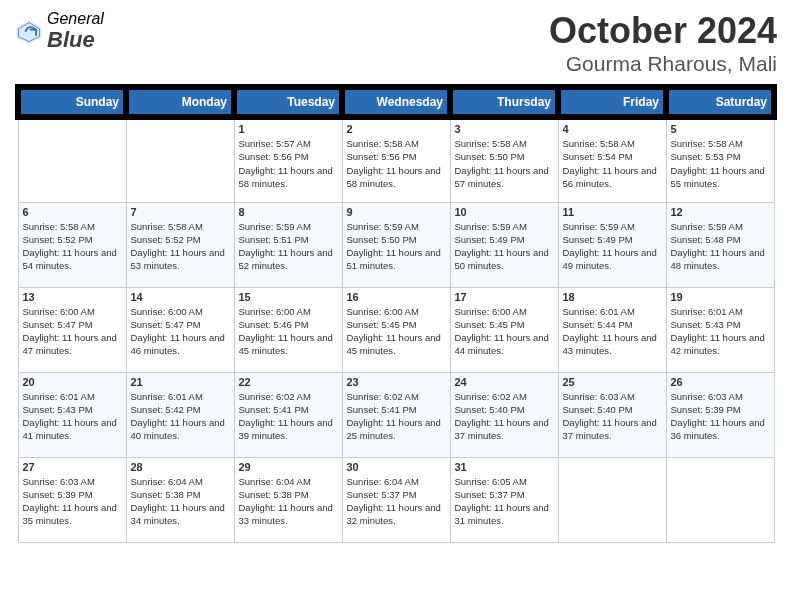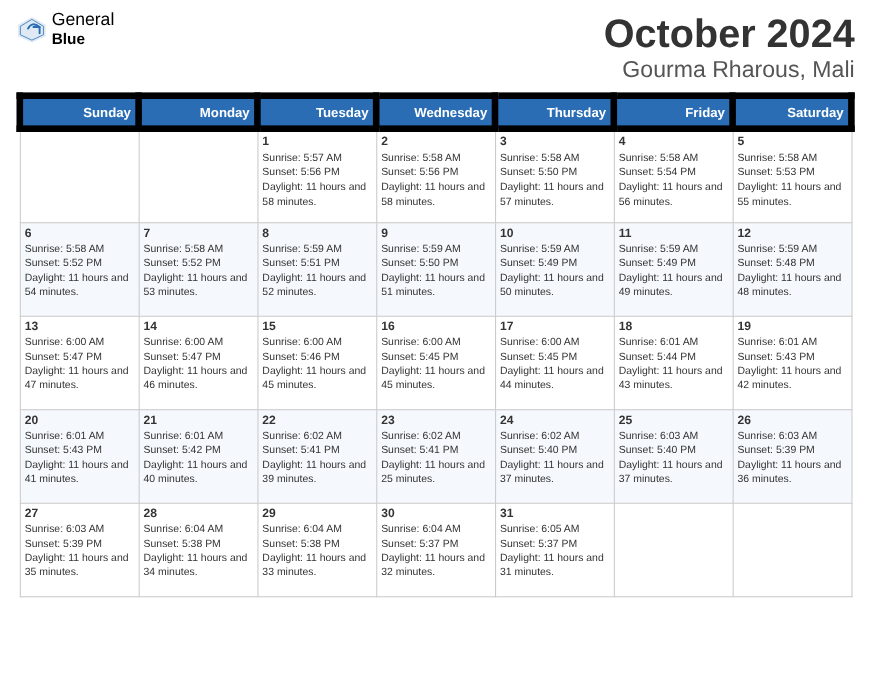--- a/index.html
+++ b/index.html
@@ -21,25 +21,26 @@
       margin-bottom: 8px;
     }
     .logo {
       display: flex;
       align-items: center;
     }
     .logo-text {
       display: flex;
       flex-direction: column;
       line-height: 1.1;
+      font-style: italic;
     }
     .logo-blue {
-      font-size: 14px;
+      font-size: 22px;
       font-weight: bold;
-      color: #000000;
+      color: #404040;
     }
     .logo-icon {
       width: 28px;
       height: 28px;
       margin-right: 4px;
     }
     .title-section {
       text-align: right;
       margin-left: 27px;
     }

